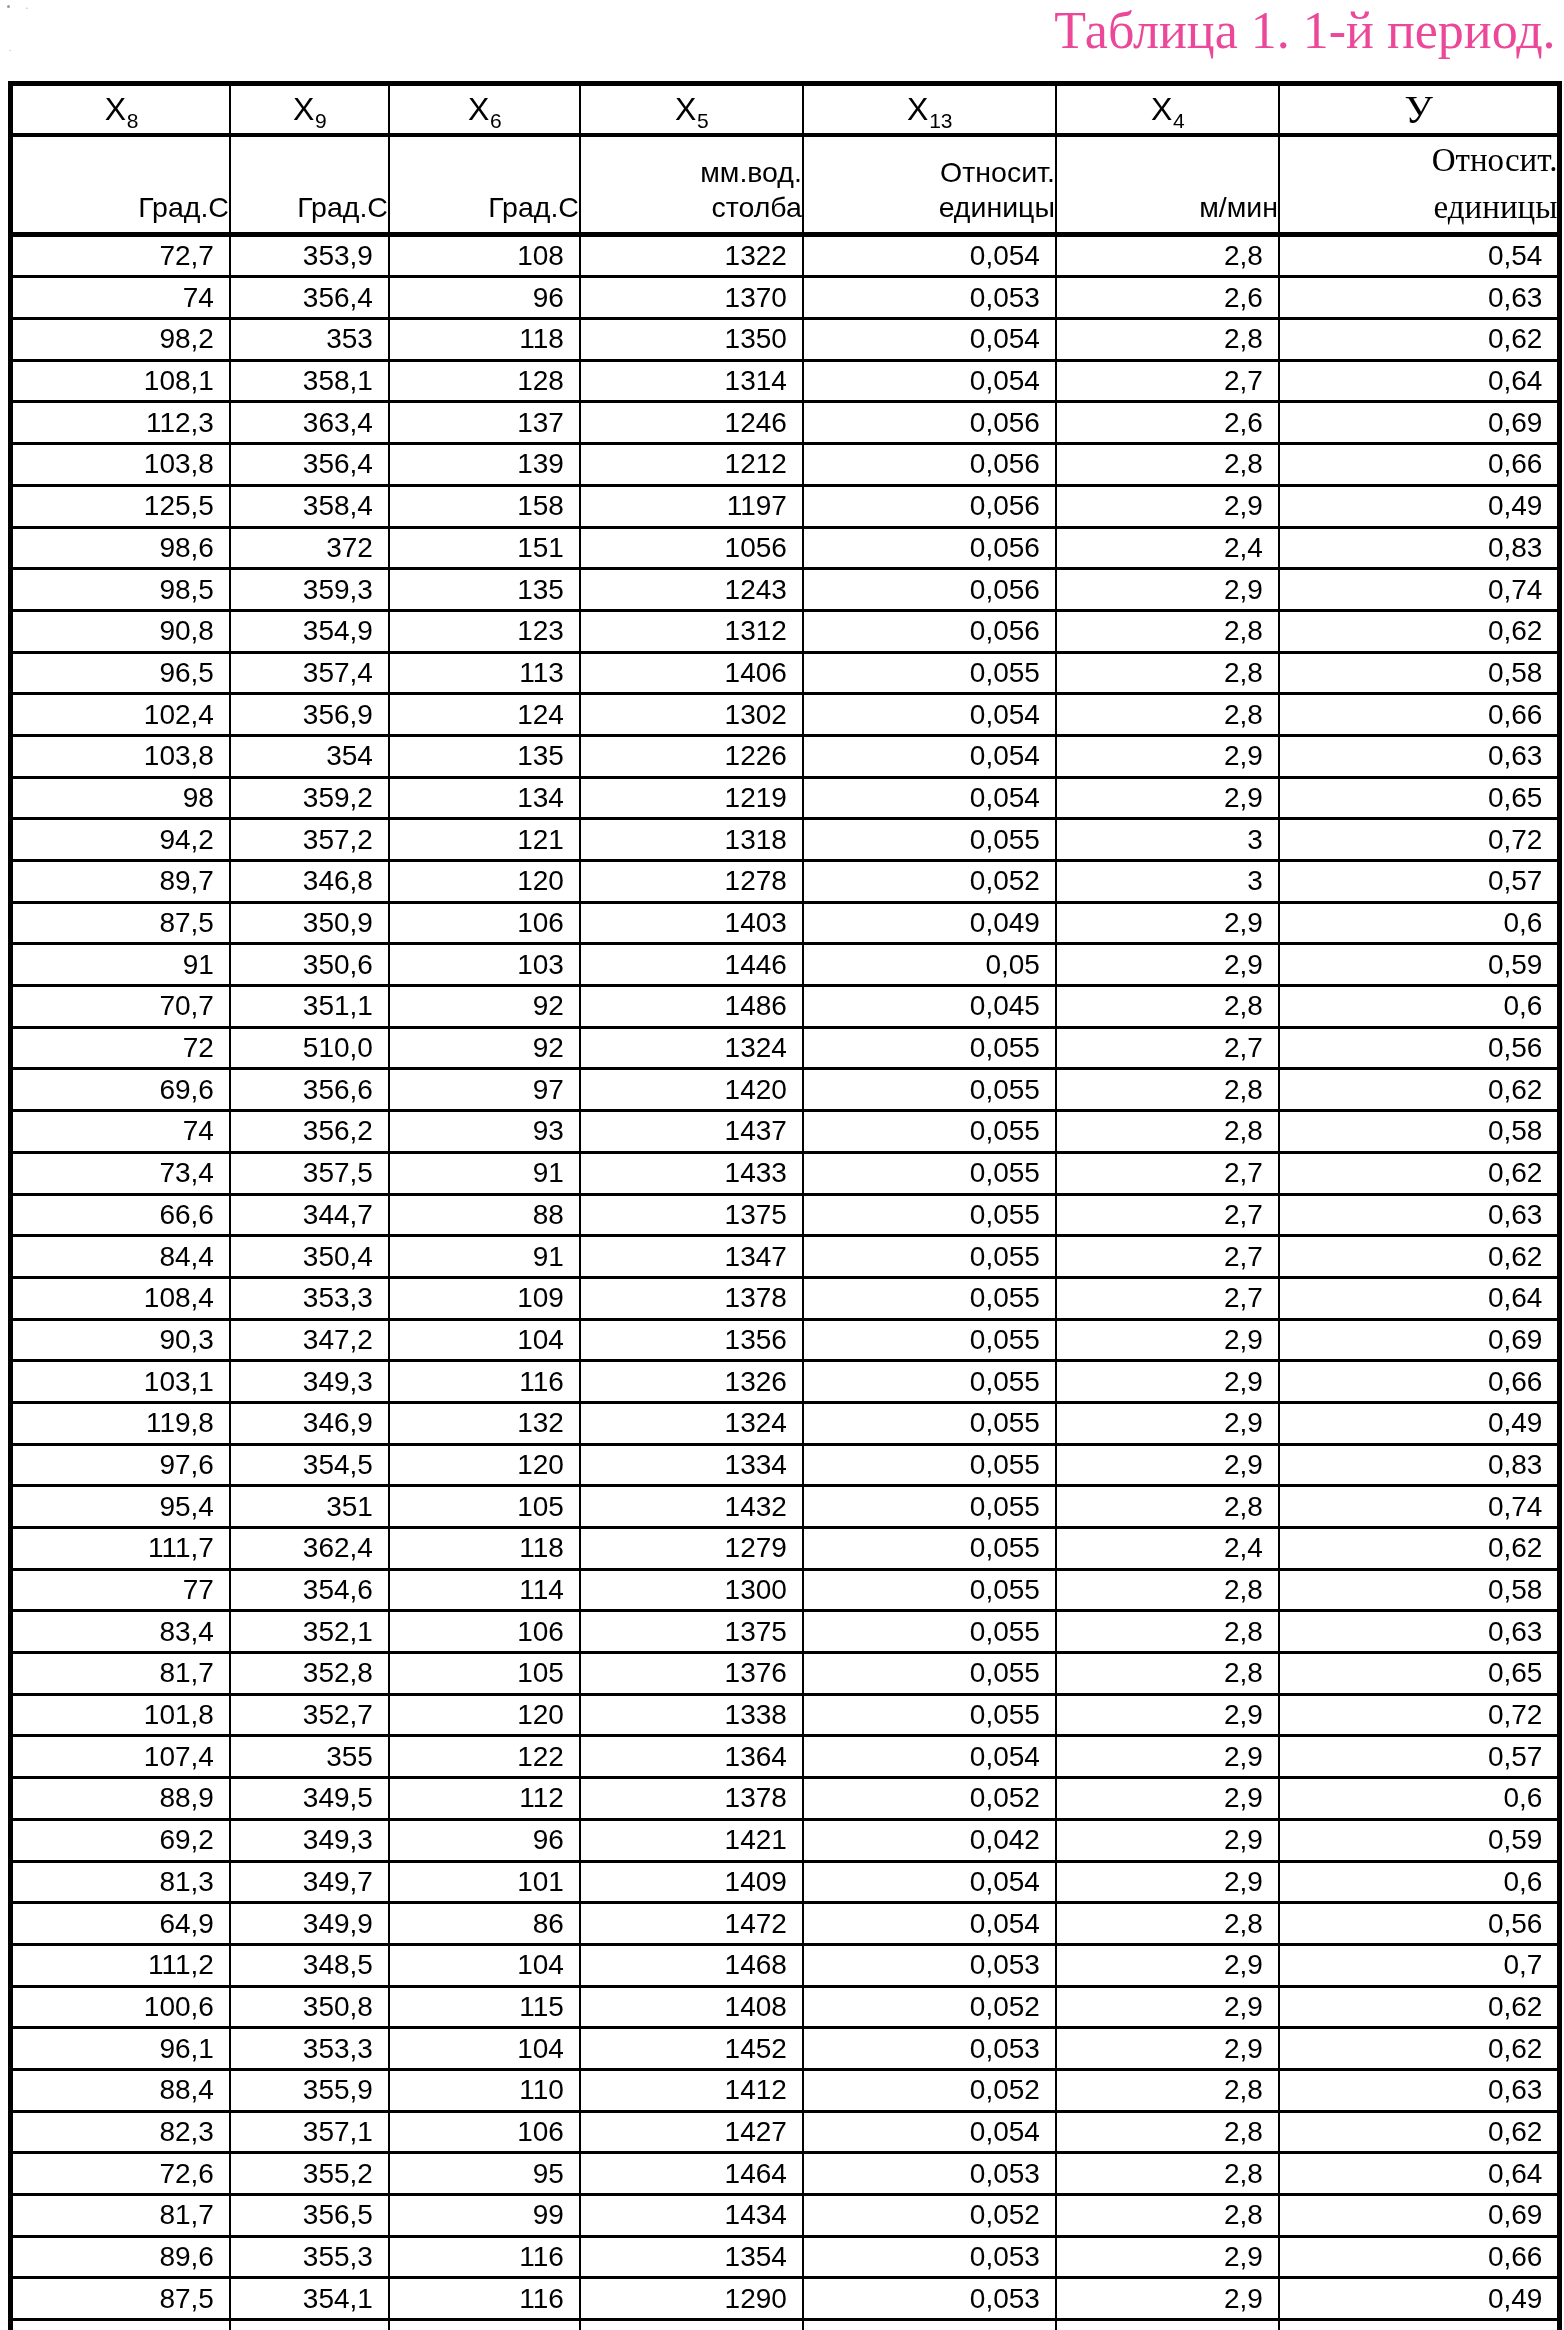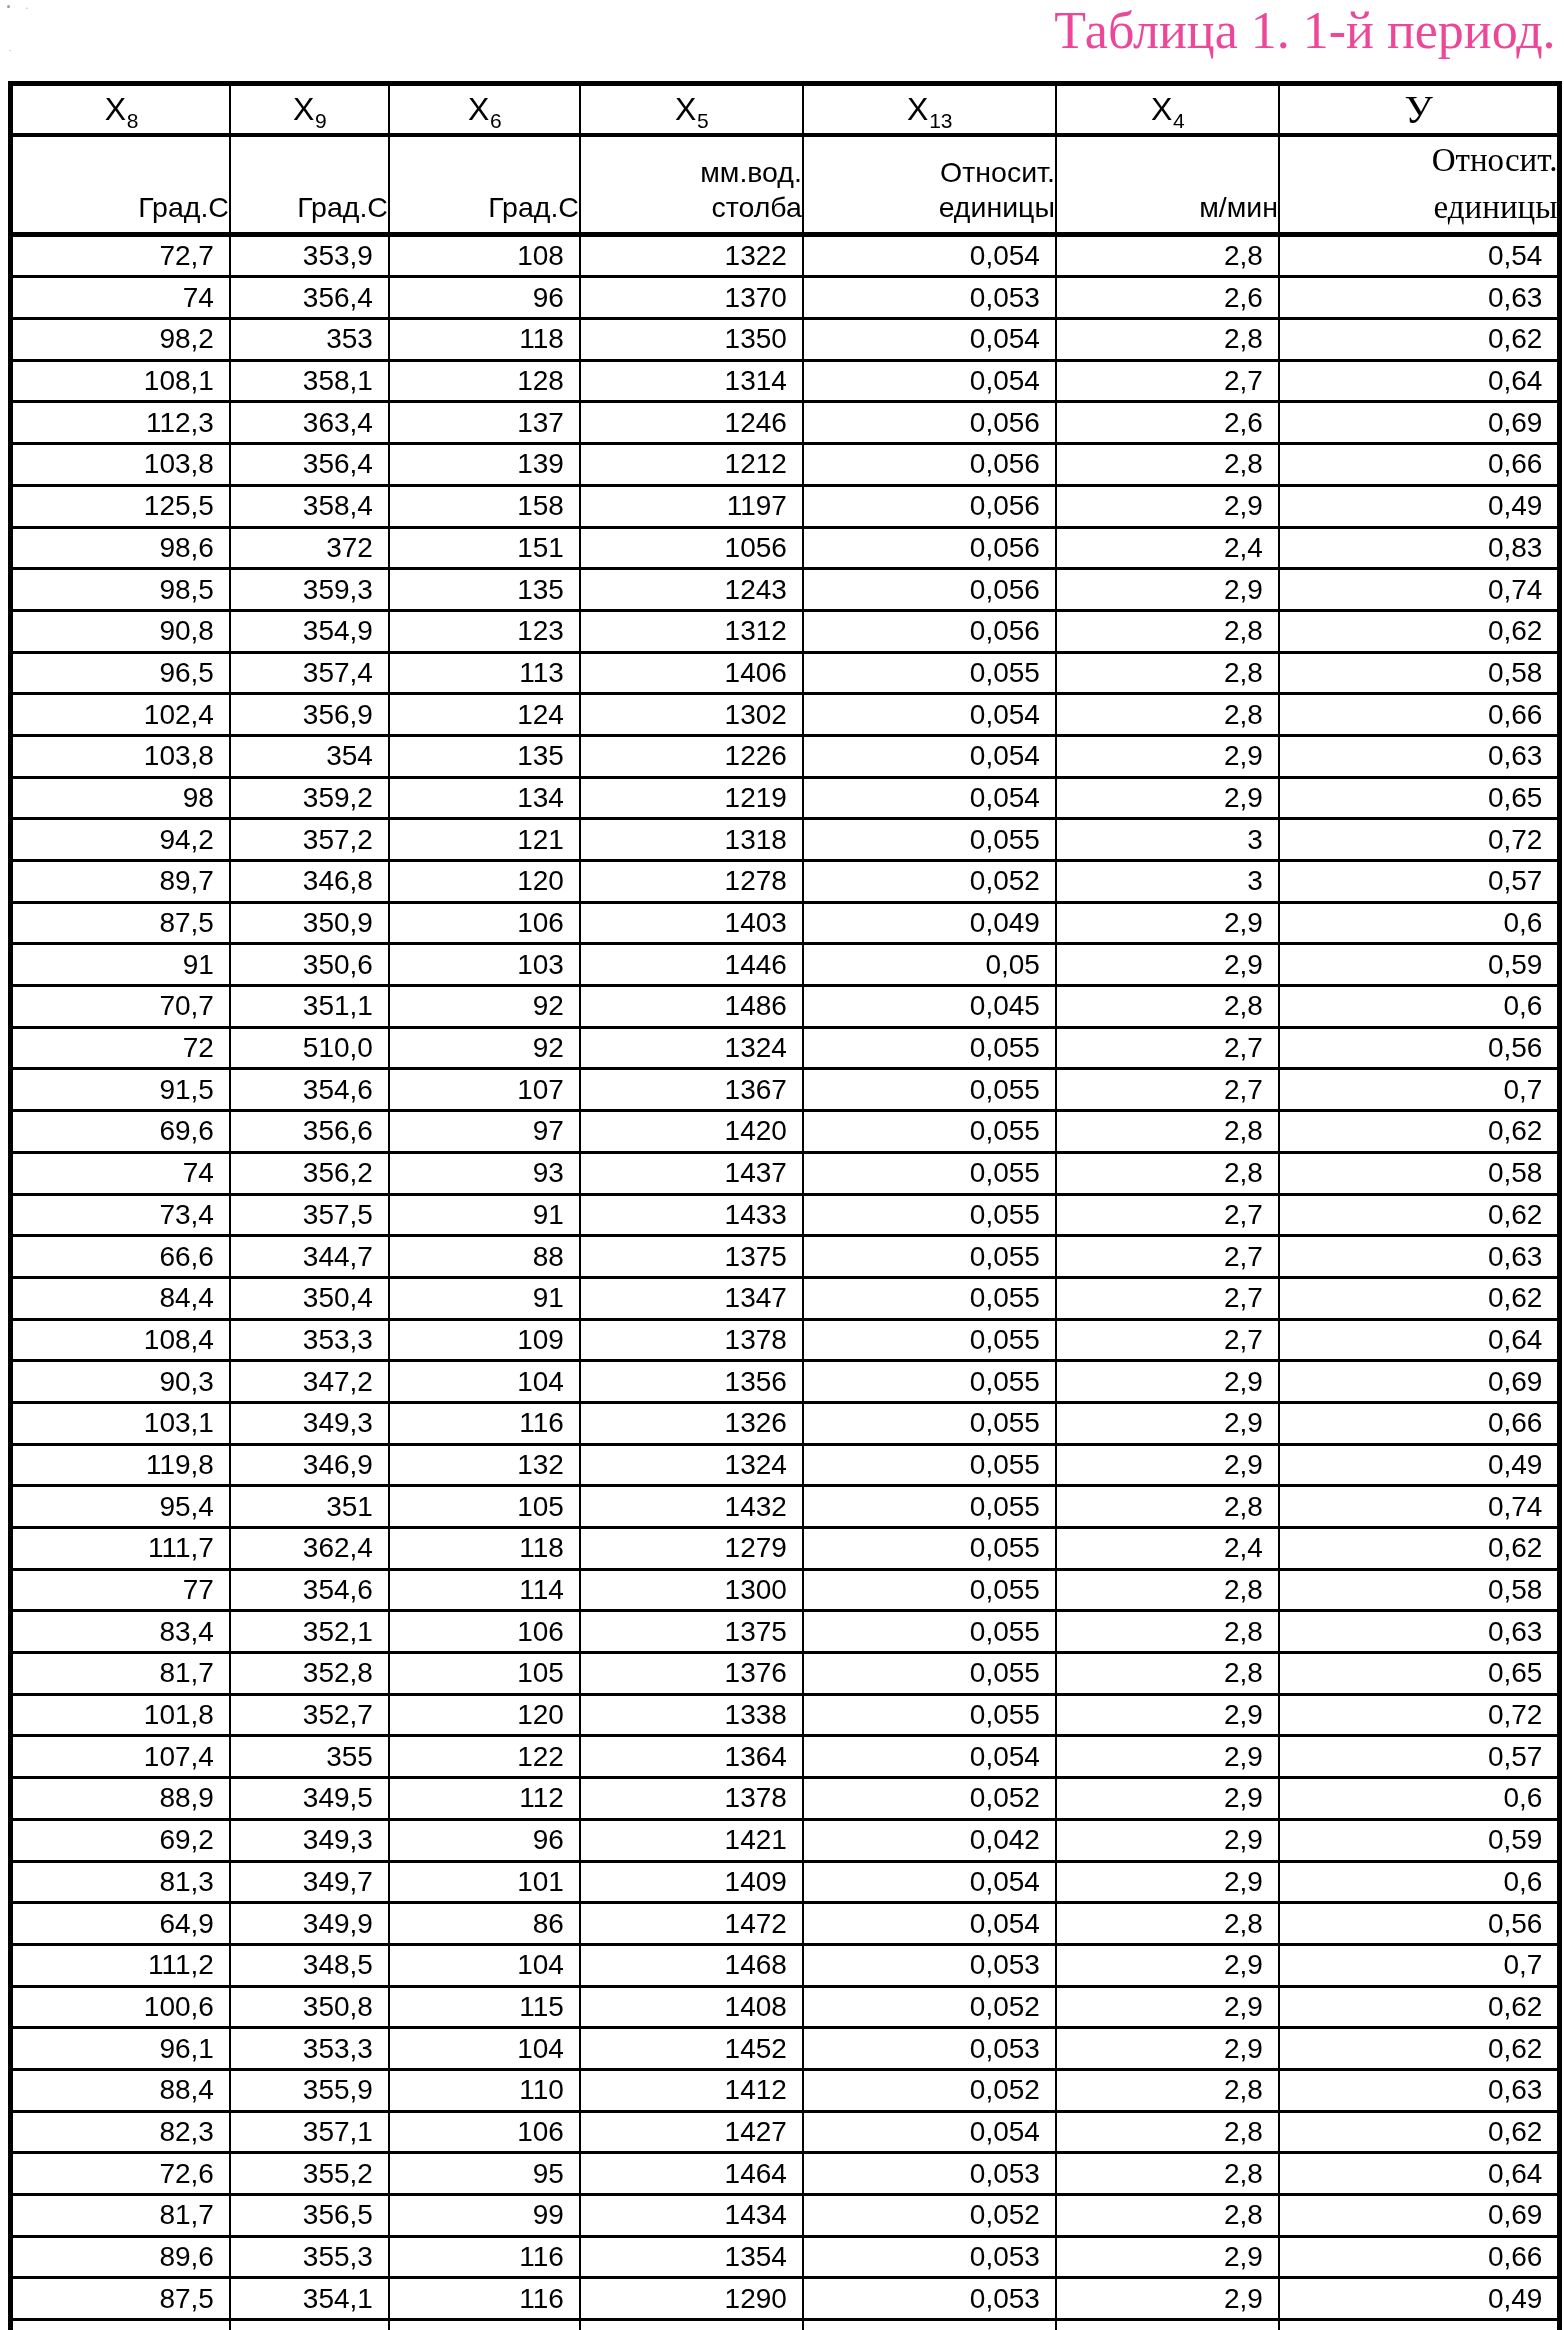--- a/index.html
+++ b/index.html
@@ -313,29 +313,20 @@
       <tr>
         <td class="col1">72</td>
         <td class="col2">510,0</td>
         <td class="col3">92</td>
         <td class="col4">1324</td>
         <td class="col5">0,055</td>
         <td class="col6">2,7</td>
         <td class="col7">0,56</td>
       </tr>
       <tr>
-        <td class="col1">91,5</td>
-        <td class="col2">354,6</td>
-        <td class="col3">107</td>
-        <td class="col4">1367</td>
-        <td class="col5">0,055</td>
-        <td class="col6">2,7</td>
-        <td class="col7">0,7</td>
-      </tr>
-      <tr>
         <td class="col1">69,6</td>
         <td class="col2">356,6</td>
         <td class="col3">97</td>
         <td class="col4">1420</td>
         <td class="col5">0,055</td>
         <td class="col6">2,8</td>
         <td class="col7">0,62</td>
       </tr>
       <tr>
         <td class="col1">74</td>
@@ -401,20 +392,29 @@
         <td class="col7">0,66</td>
       </tr>
       <tr>
         <td class="col1">119,8</td>
         <td class="col2">346,9</td>
         <td class="col3">132</td>
         <td class="col4">1324</td>
         <td class="col5">0,055</td>
         <td class="col6">2,9</td>
         <td class="col7">0,49</td>
+      </tr>
+      <tr>
+        <td class="col1">97,6</td>
+        <td class="col2">354,5</td>
+        <td class="col3">120</td>
+        <td class="col4">1334</td>
+        <td class="col5">0,055</td>
+        <td class="col6">2,9</td>
+        <td class="col7">0,83</td>
       </tr>
       <tr>
         <td class="col1">95,4</td>
         <td class="col2">351</td>
         <td class="col3">105</td>
         <td class="col4">1432</td>
         <td class="col5">0,055</td>
         <td class="col6">2,8</td>
         <td class="col7">0,74</td>
       </tr>

